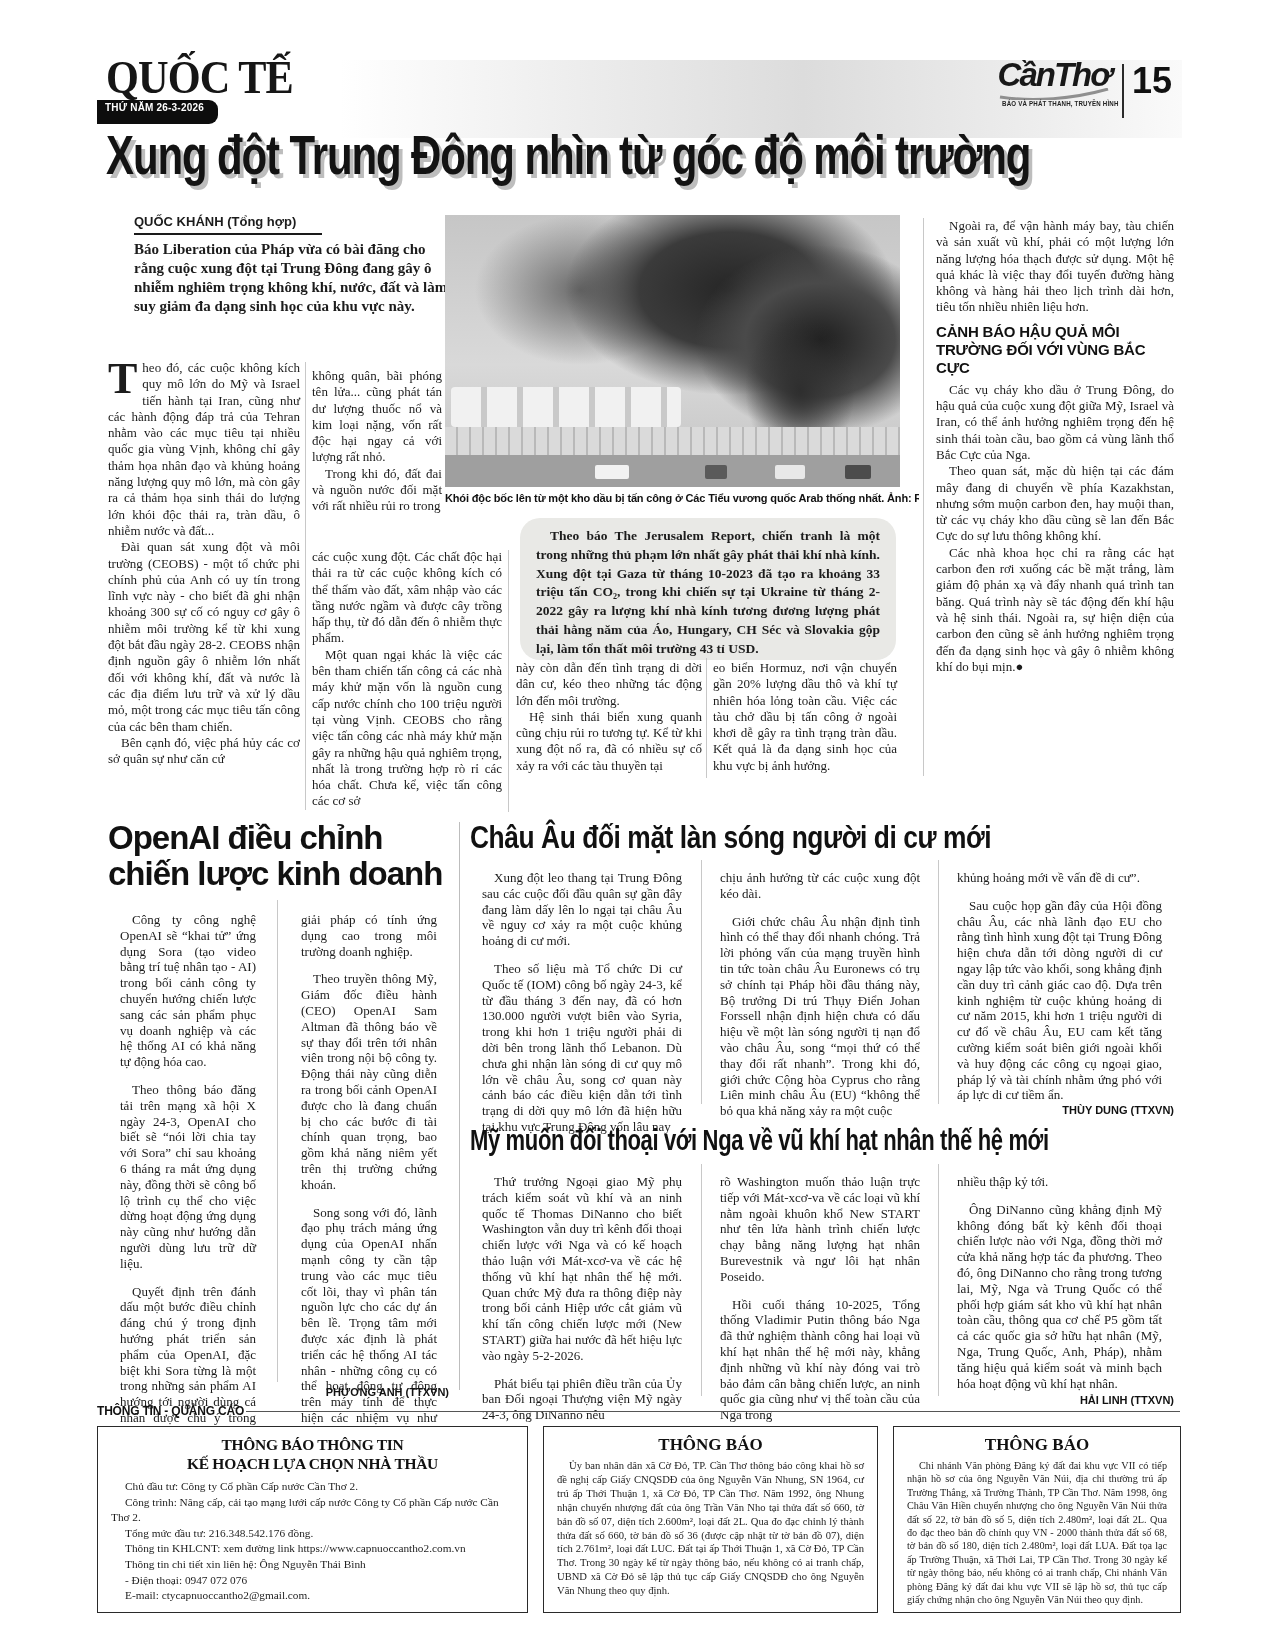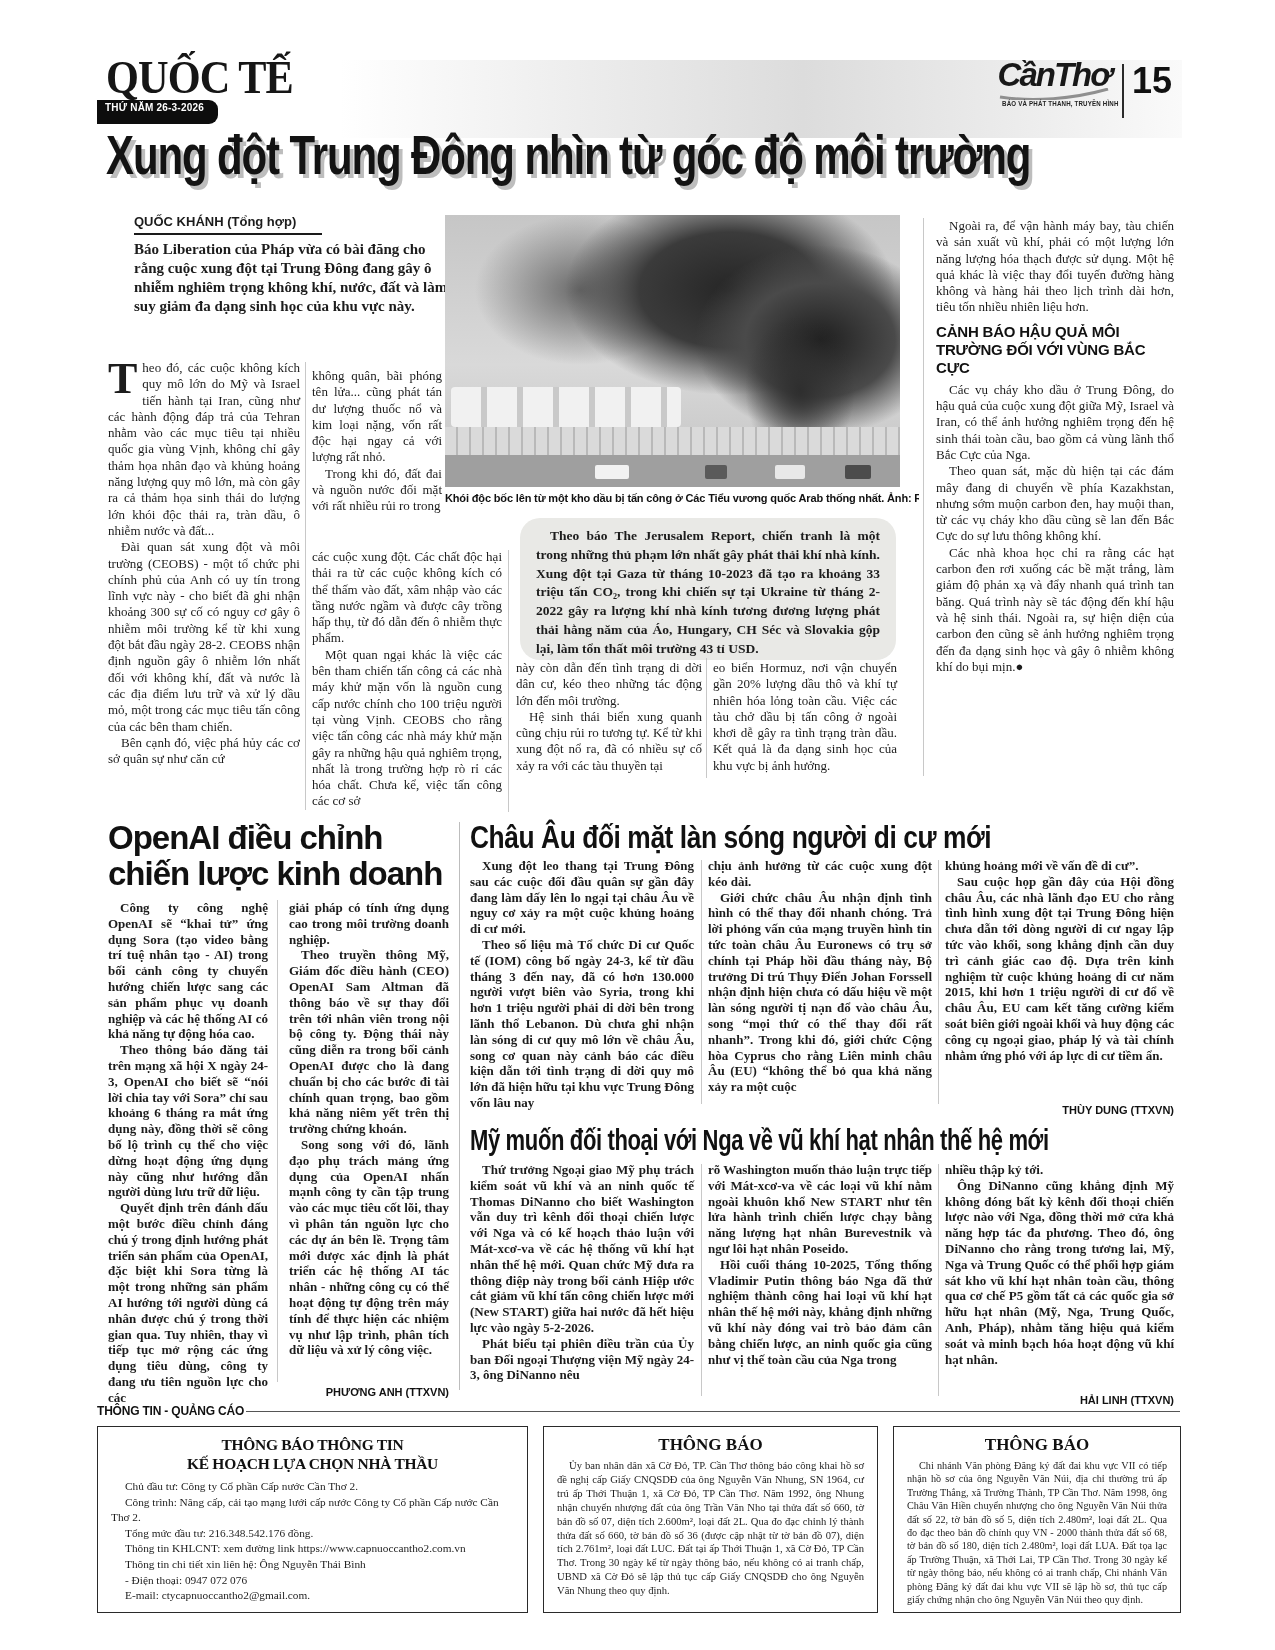--- a/index.html
+++ b/index.html
@@ -73,21 +73,21 @@
   .r-eu1{left:701px;top:860px;height:244px;}
   .r-eu2{left:938px;top:860px;height:244px;}
   .r-us1{left:701px;top:1164px;height:232px;}
   .r-us2{left:938px;top:1164px;height:232px;}
   
   .sub-headline{font-family:"Liberation Sans",sans-serif;font-weight:bold;color:#111;}
   .h-openai{left:108px;top:820px;width:356px;font-size:33px;line-height:36px;letter-spacing:-1px;}
   .h-europe{left:470px;top:820px;font-size:31px;letter-spacing:-.5px;white-space:nowrap;transform:scaleX(.85);transform-origin:left;}
   .h-us{left:470px;top:1124px;font-size:29px;letter-spacing:-.5px;white-space:nowrap;transform:scaleX(.76);transform-origin:left;}
   .smallcol{font-size:13px;line-height:15.8px;text-align:justify;}
-  .smallcol p{margin:0;text-indent:12px;font-weight:bold;}
+  .smallcol p{margin:12px;text-indent:12px;}
   .smallcol p.cont{text-indent:0;}
   .c-op1{left:108px;top:900px;width:160px;height:486px;}
   .c-op2{left:289px;top:900px;width:160px;height:486px;}
   .c-eu1{left:470px;top:858px;width:224px;height:248px;}
   .c-eu2{left:708px;top:858px;width:224px;height:248px;}
   .c-eu3{left:945px;top:858px;width:229px;height:248px;}
   .c-us1{left:470px;top:1162px;width:224px;height:238px;}
   .c-us2{left:708px;top:1162px;width:224px;height:238px;}
   .c-us3{left:945px;top:1162px;width:229px;height:238px;}
   .byline{font-family:"Liberation Sans",sans-serif;font-weight:bold;font-size:11px;text-align:right;margin-top:10px;color:#111;}

